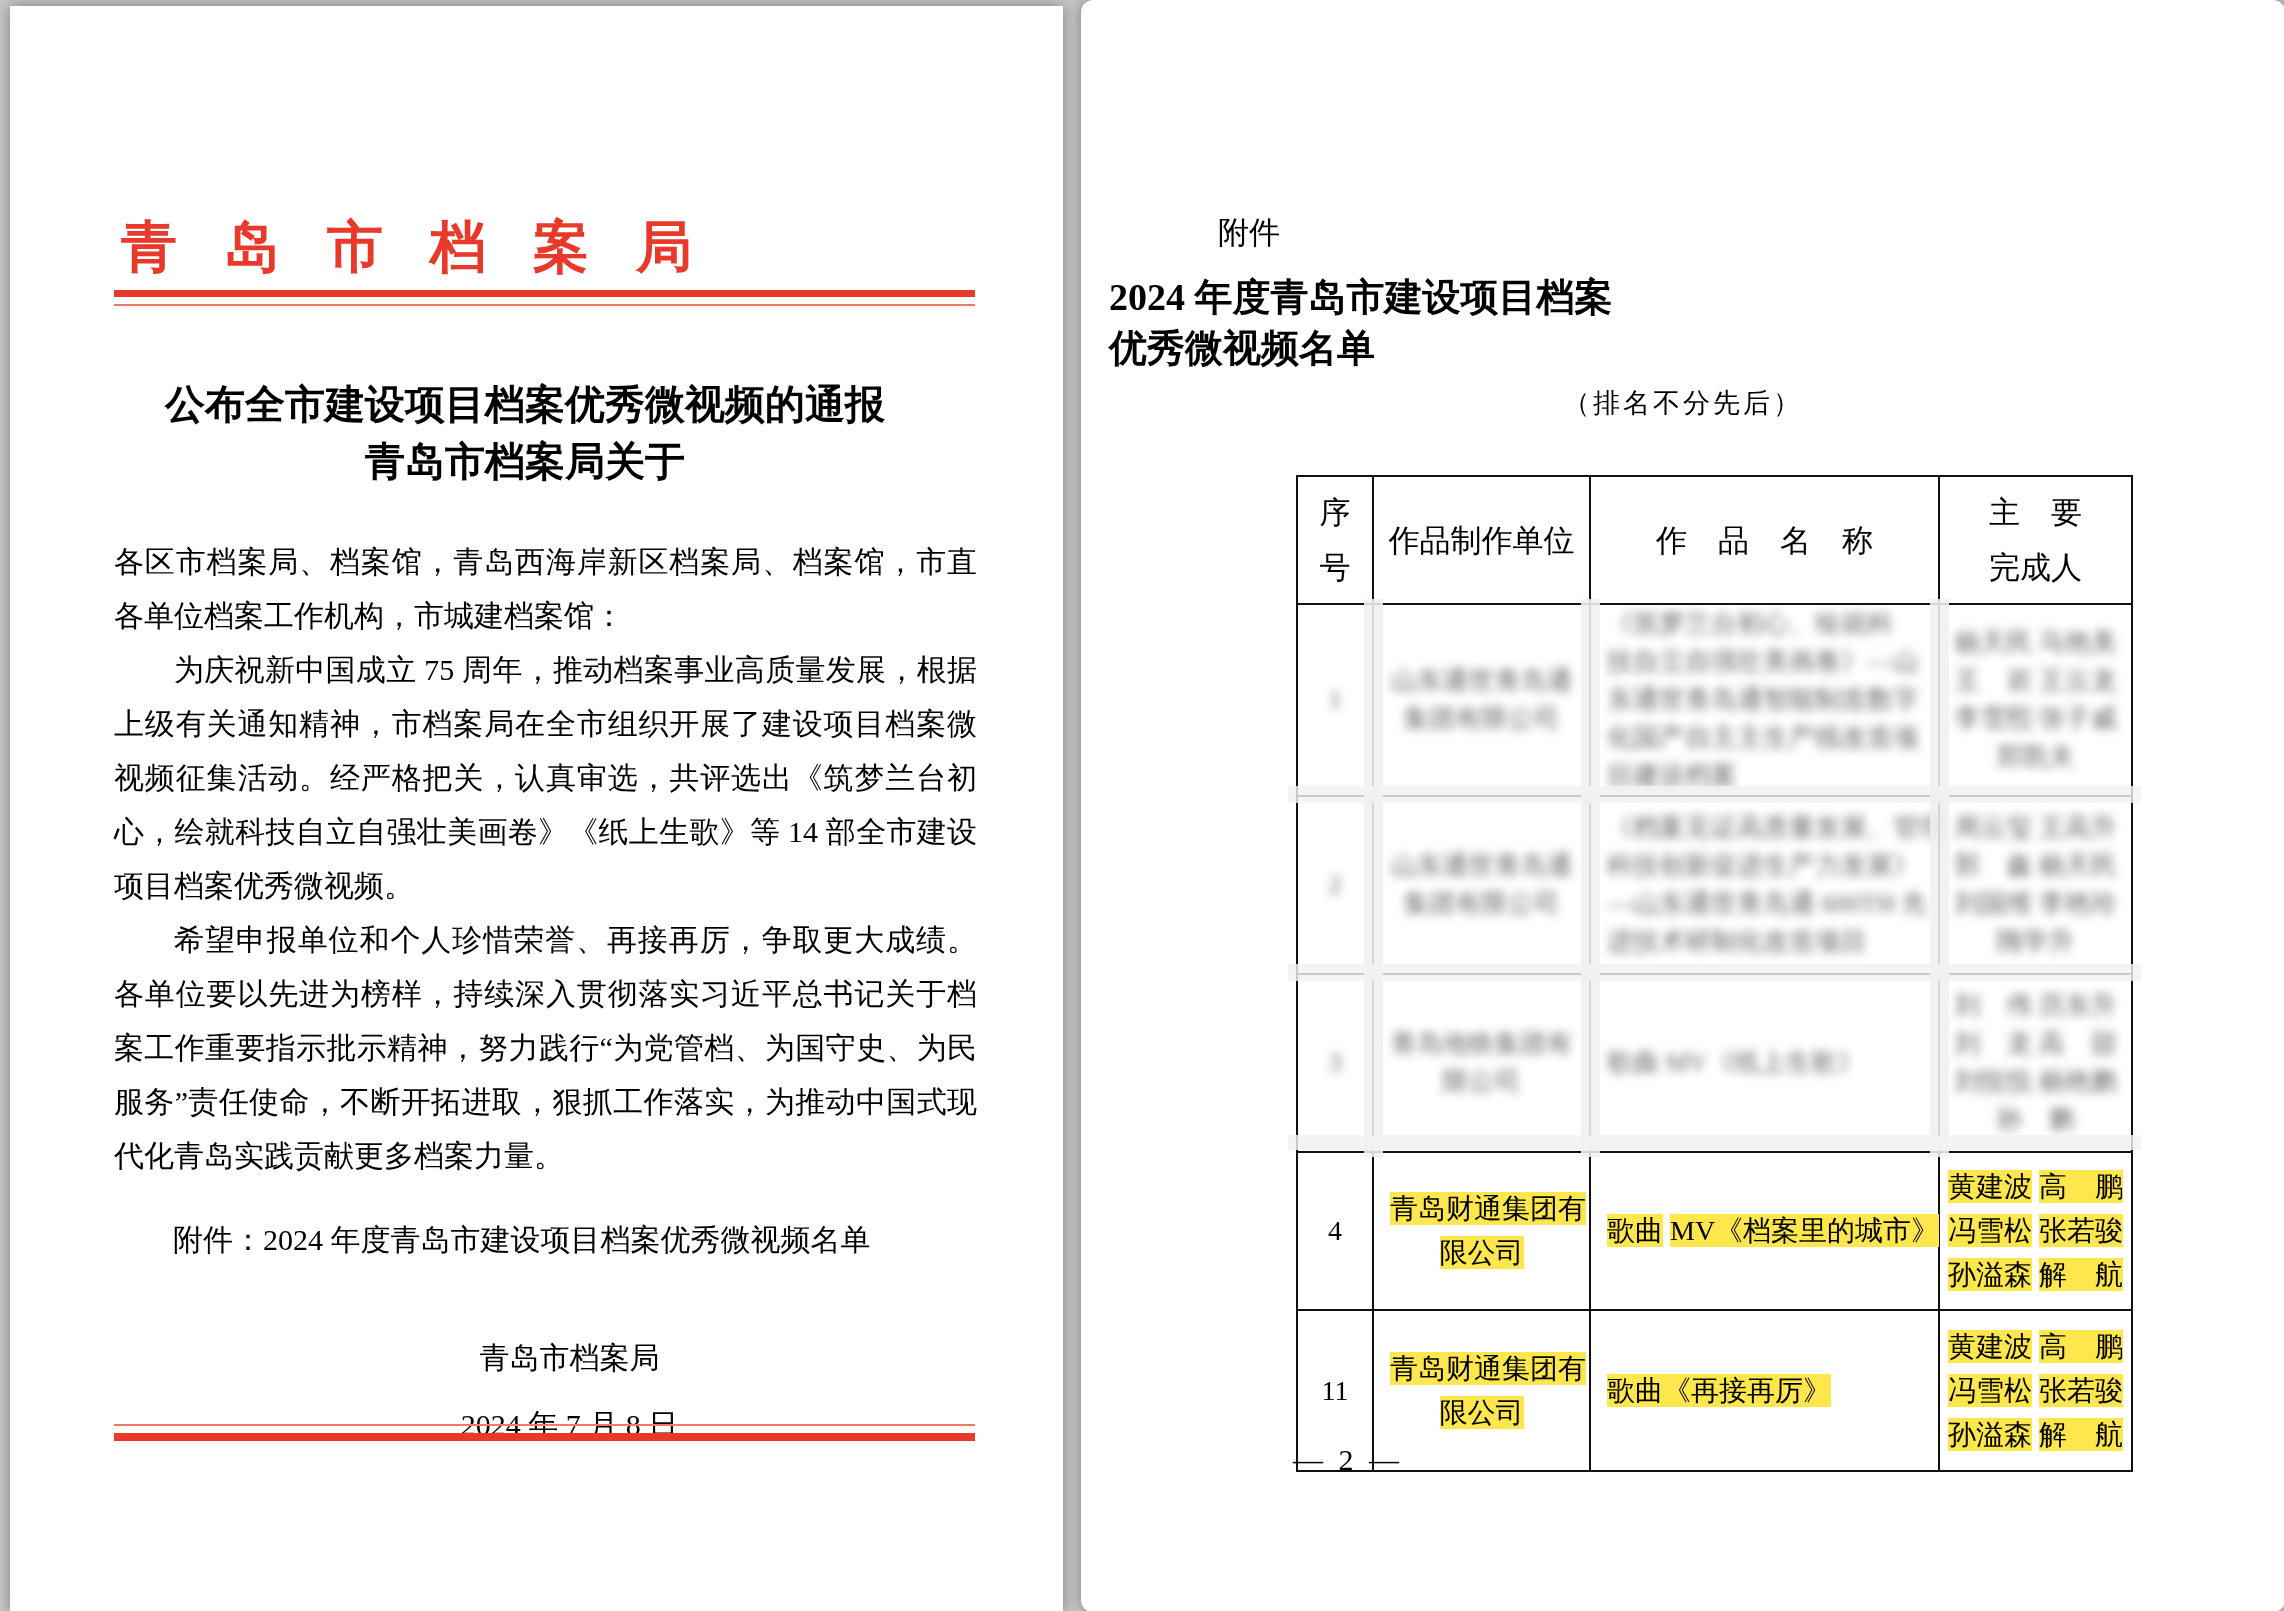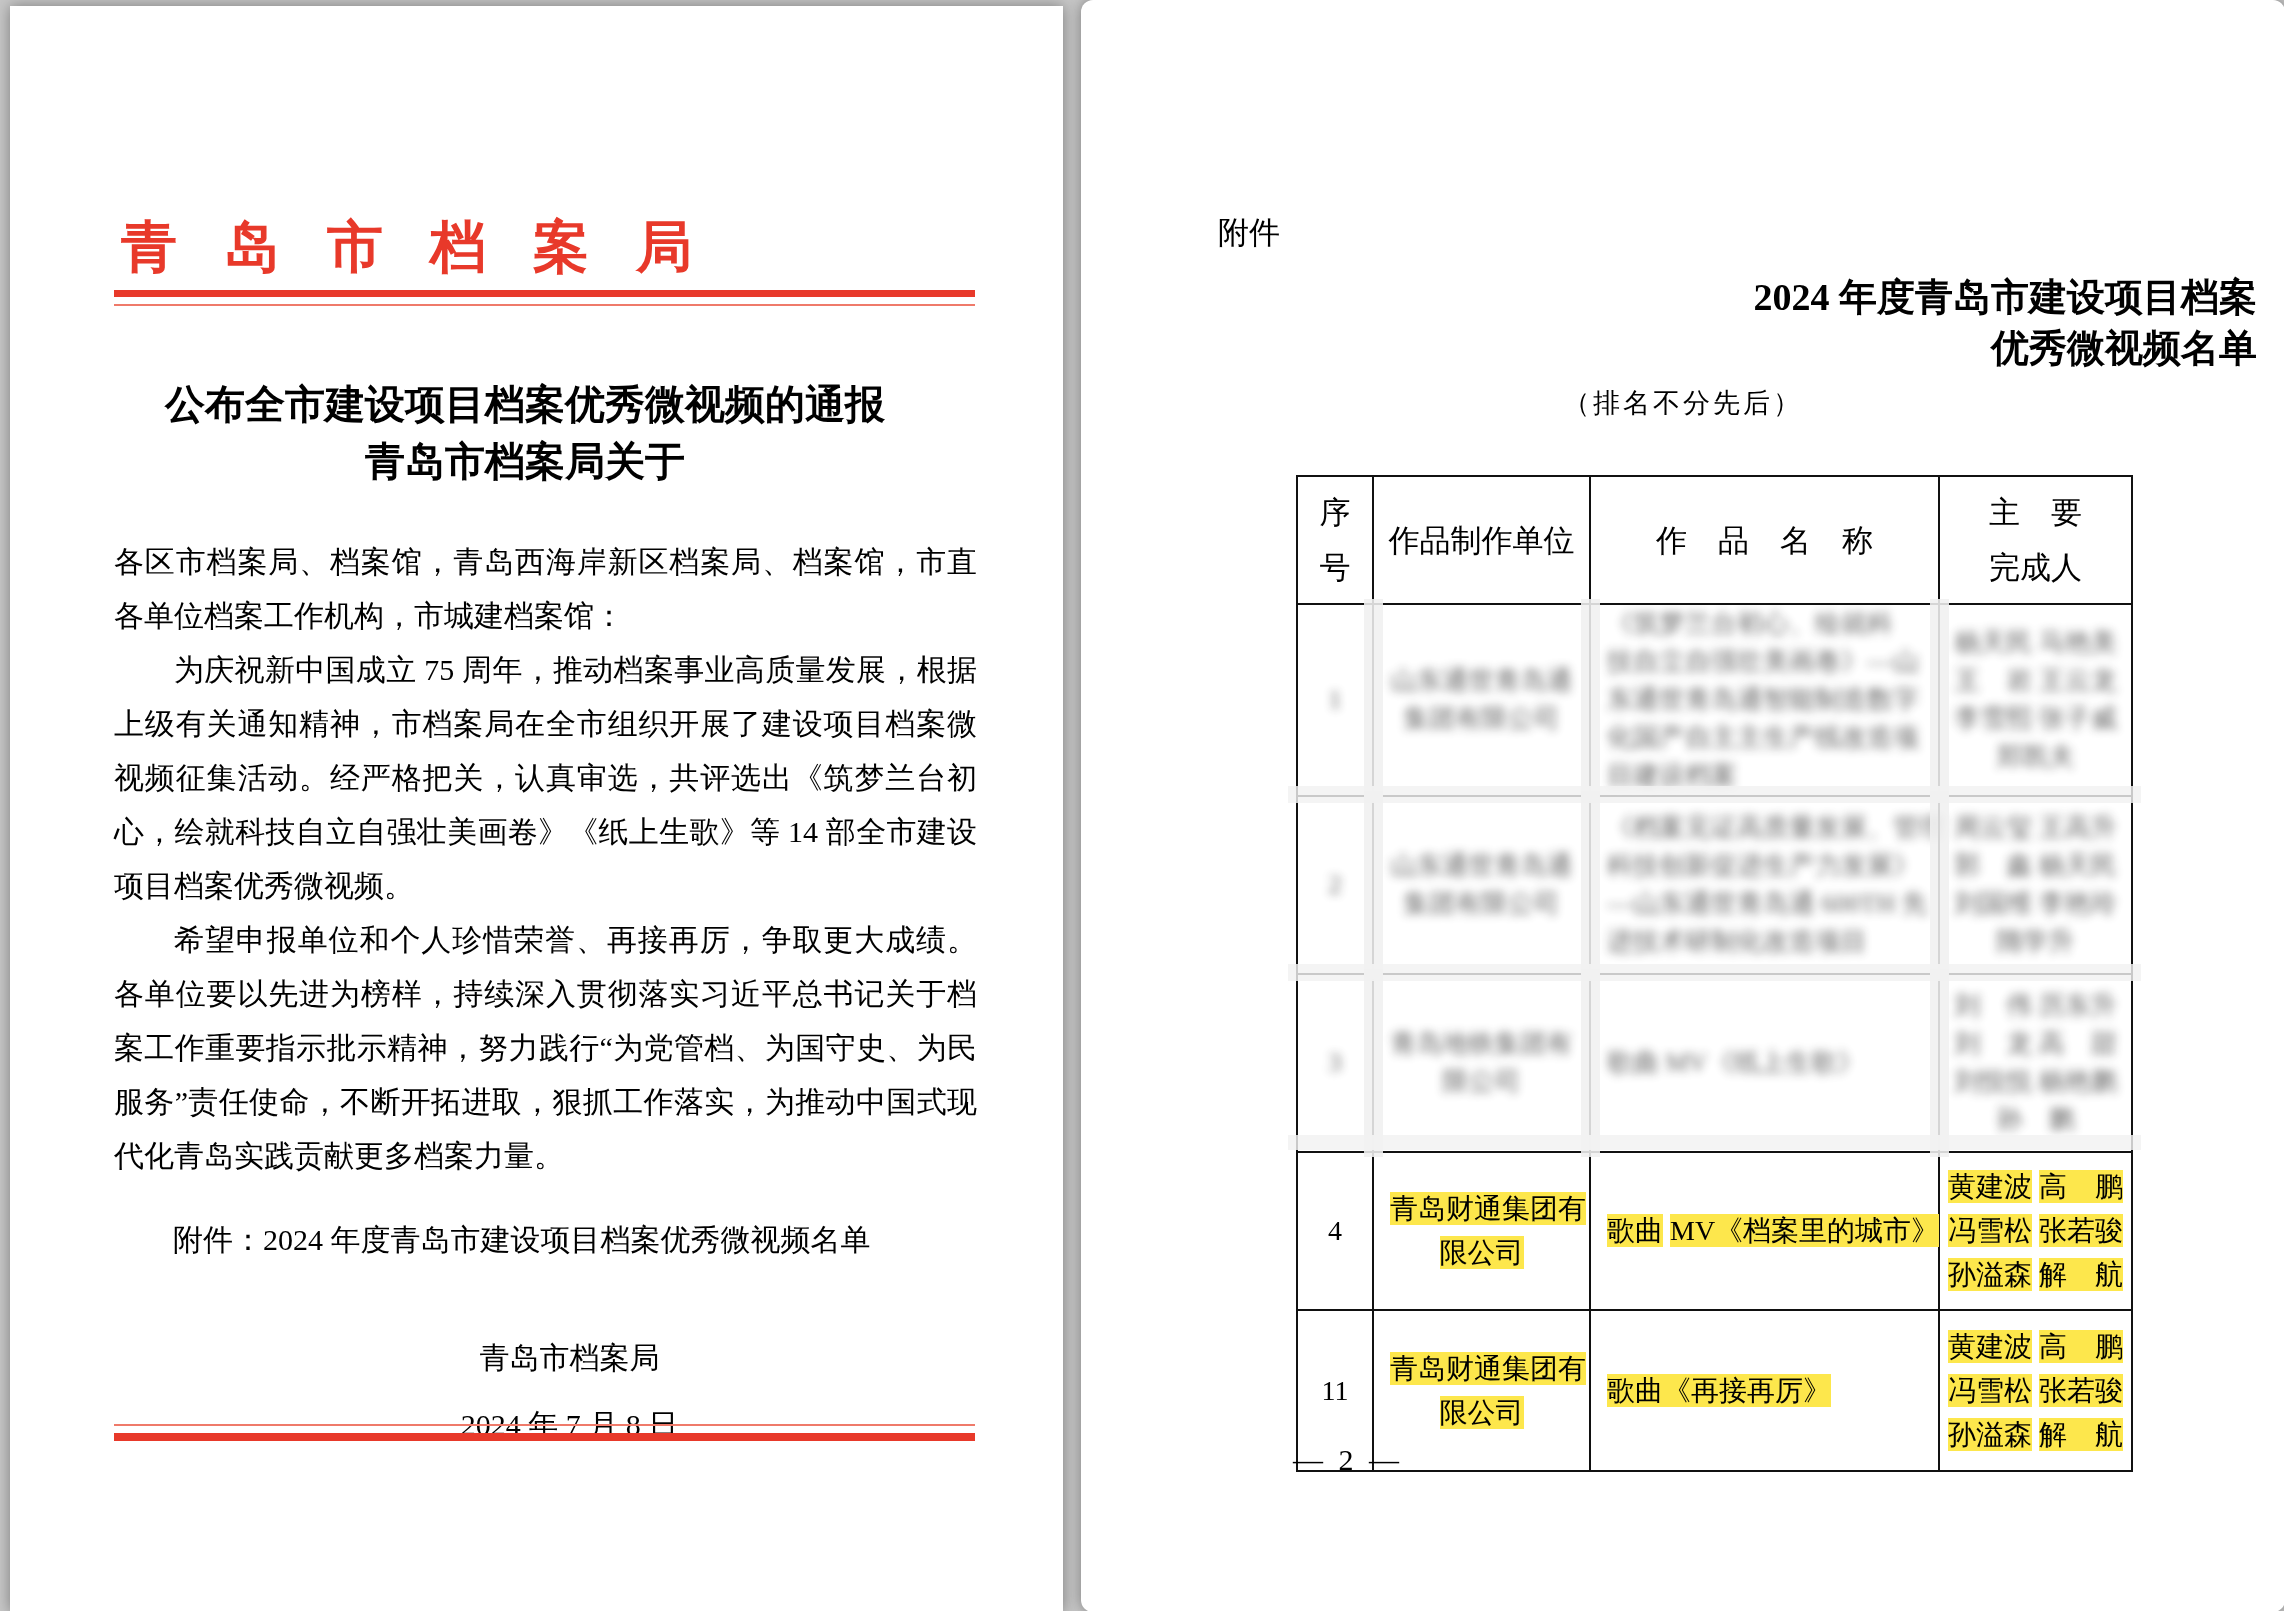--- a/index.html
+++ b/index.html
@@ -56,21 +56,21 @@
   }
 
   
   .attach-label{
     position:absolute;left:137px;top:212px;
     font-size:31px;
     font-family:"Liberation Sans", sans-serif;
   }
   .r-title{
     position:absolute;left:28px;top:272px;width:1148px;
-    text-align:right;font-size:38px;font-weight:700;
+    text-align:left;font-size:38px;font-weight:700;
     line-height:51px;
   }
   .r-subtitle{
     position:absolute;left:28px;top:385px;width:1148px;
     text-align:center;font-size:27px;letter-spacing:3px;
   }
 
   table.award-table{
     position:absolute;left:215px;top:475px;
     width:836px;

